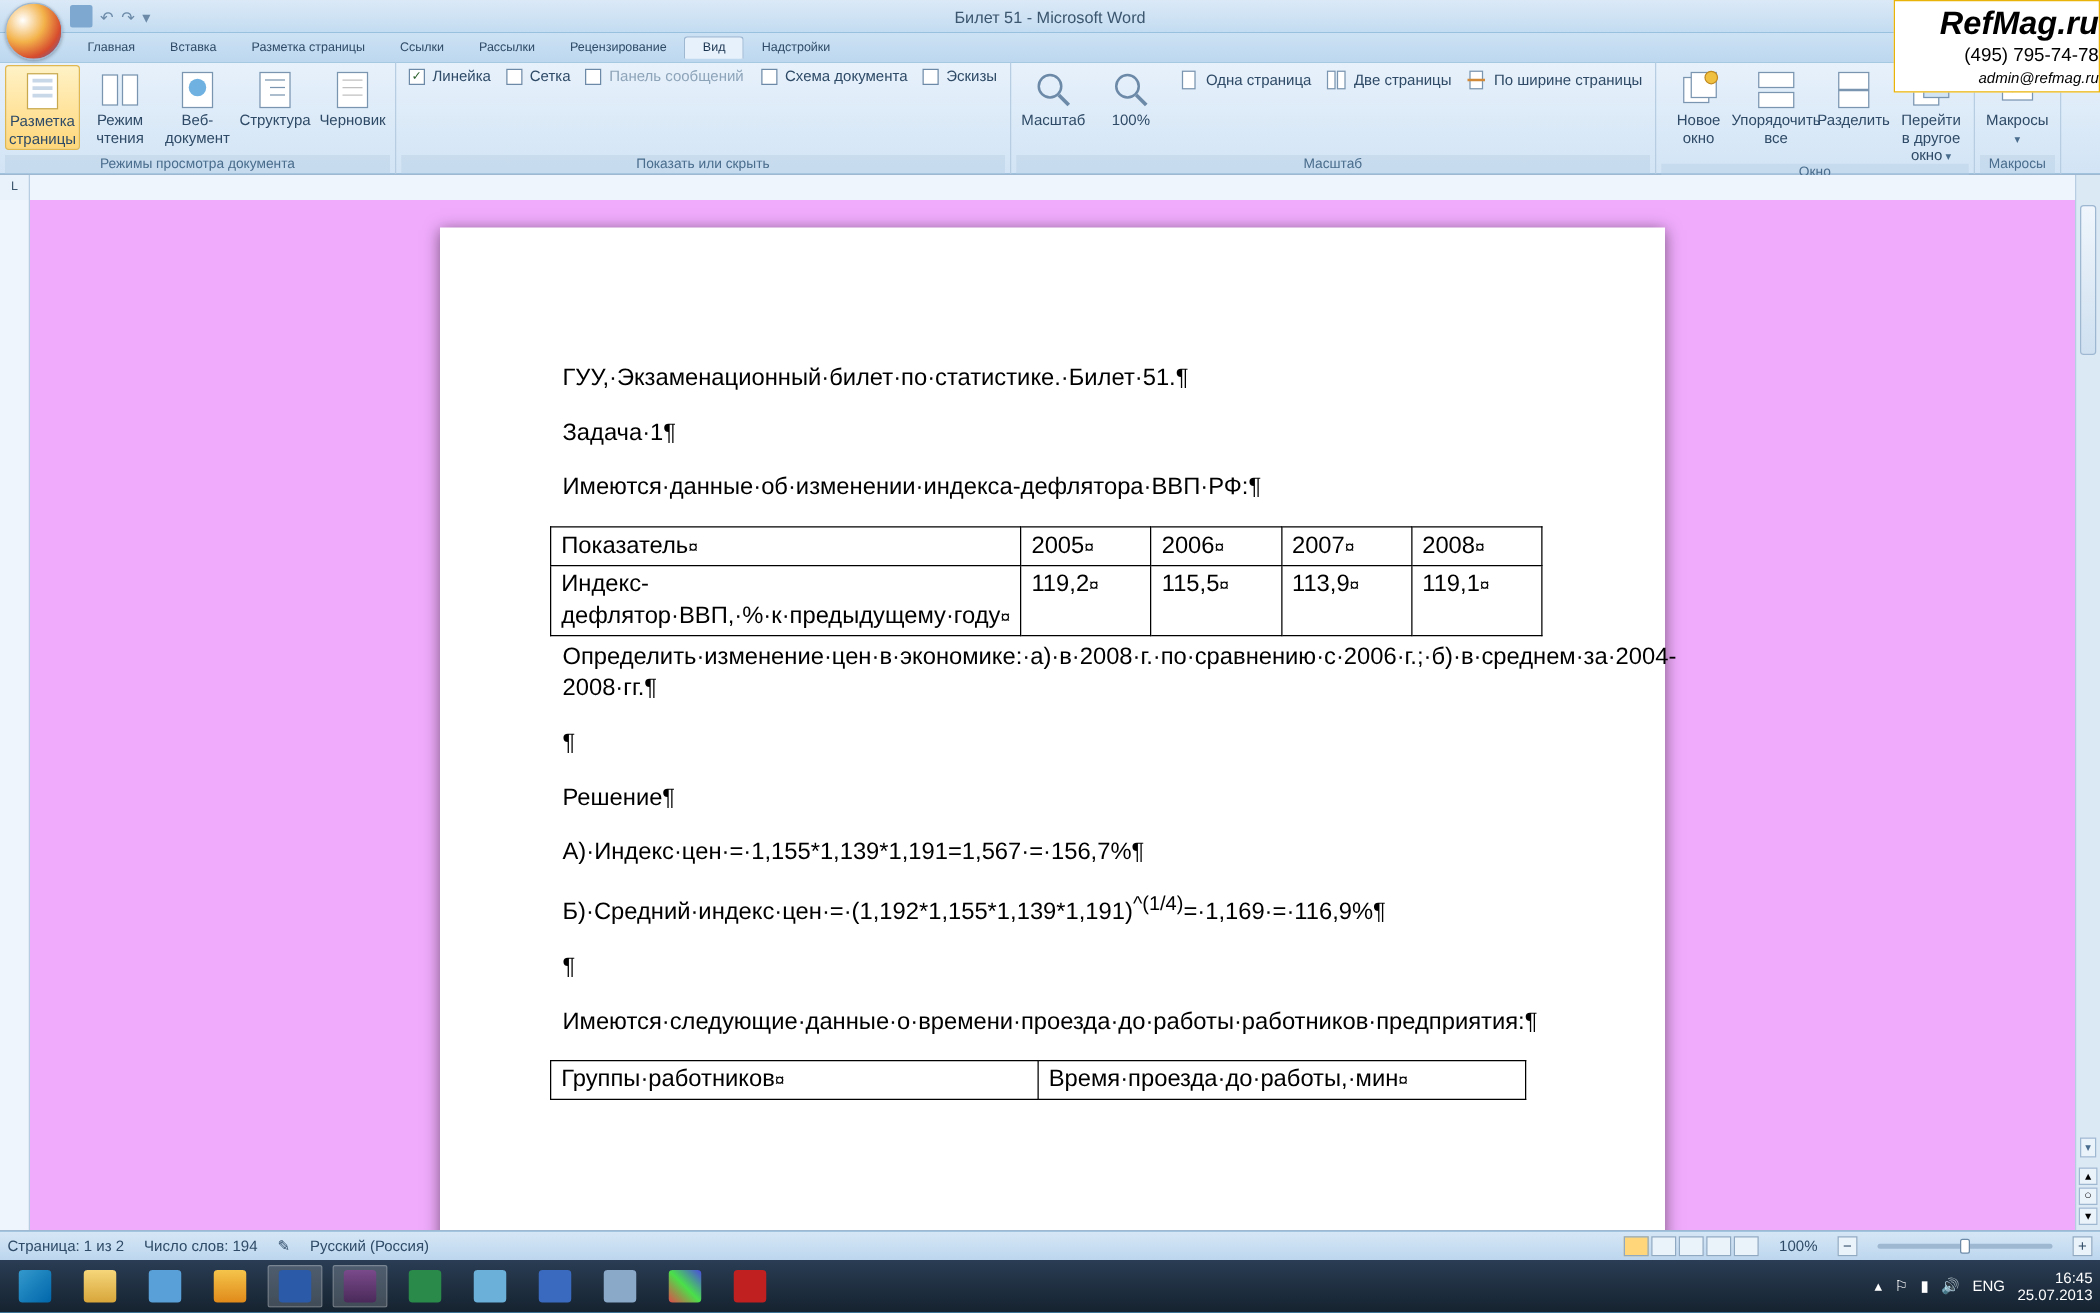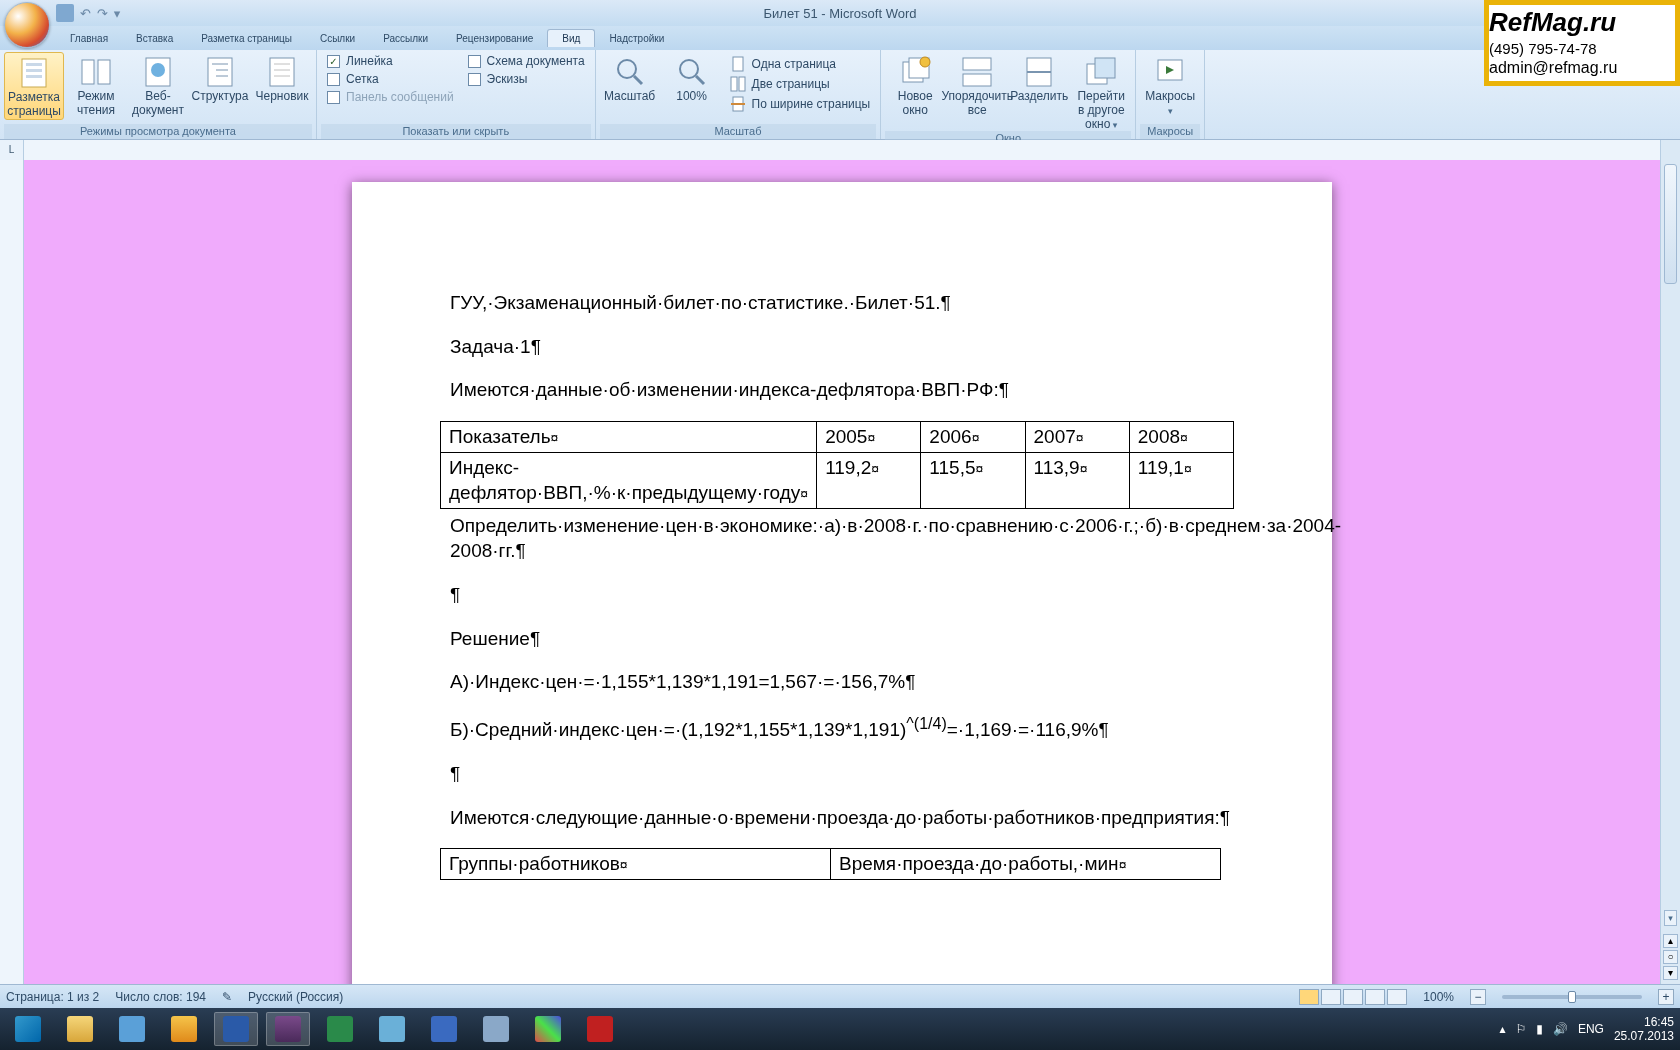--- a/index.html
+++ b/index.html
@@ -23,21 +23,21 @@
 .ribbon { height: 90px; background: linear-gradient(#e7f1fb, #d2e4f5); display: flex; border-bottom: 1px solid #9fb8d2; font-size: 12px; color: #2e4a66; }
 .group { border-right: 1px solid #b6cde2; display: flex; flex-direction: column; padding: 2px 4px 0; }
 .group-body { flex: 1; display: flex; align-items: flex-start; gap: 2px; }
 .group-title { text-align: center; font-size: 11px; color: #4a6d8d; padding: 1px 0 2px; background: rgba(180,205,228,.4); }
 .big-btn { display: flex; flex-direction: column; align-items: center; justify-content: flex-start; width: 60px; padding: 4px 2px 0; text-align: center; line-height: 1.15; gap: 2px; cursor: pointer; border-radius: 3px; }
 .big-btn.sel { background: linear-gradient(#fff2c6,#ffd77a); border: 1px solid #e0b84f; }
 .icon-lg { width: 32px; height: 32px; }
 .chk-row { display: flex; align-items: center; gap: 6px; padding: 2px 6px; white-space: nowrap; }
 .chk { width: 13px; height: 13px; border: 1px solid #6c8aa8; background: #fff; display: inline-flex; align-items: center; justify-content: center; font-size: 10px; color: #2b5f2b; }
 .chk.on::before { content: "✓"; }
-.col { display: flex; flex-direction: column; }
+.col { display: flex; flex-direction: row; }
 .disabled { color: #8ea4b9; }
 .drop::after { content: " ▾"; font-size: 9px; color: #4a6d8d; }
 
 
 .ruler-row { height: 20px; background: #dbe9f5; display: flex; align-items: center; border-bottom: 1px solid #b6cde2; }
 .ruler-corner { width: 24px; height: 20px; border-right: 1px solid #b6cde2; display:flex; align-items:center; justify-content:center; font-size:10px; color:#3b566e; background:#e9f2fb; }
 .ruler { flex: 1; height: 20px; background: #eef5fc; position: relative; font-size: 10px; color: #54708a; overflow:hidden;}
 .vscroll-top { width: 20px; height: 20px; background: #dbe9f5; border-left:1px solid #b6cde2;}
 
 
@@ -71,24 +71,24 @@
 
 
 .taskbar { height: 42px; background: linear-gradient(#2a3d54,#15222f); display: flex; align-items: center; padding: 0 6px; gap: 8px; }
 .tbtn { width: 44px; height: 34px; border-radius: 2px; display:flex; align-items:center; justify-content:center; }
 .tbtn.active { background: rgba(255,255,255,.18); box-shadow: inset 0 0 0 1px rgba(255,255,255,.25);}
 .ticon { width:26px; height:26px; border-radius:3px; }
 .tray { margin-left:auto; display:flex; align-items:center; gap:10px; color:#fff; font-size:12px; }
 .tray .clock{ text-align:right; line-height:1.2; }
 
 
-.watermark { position: absolute; top: 0; right: 0; width: 196px; background: #fff; border: 5px solid #eab308; z-index: 1000; text-align: left; font-family: Georgia, serif; }
+.watermark { position: absolute; top: 0; right: 0; width: 165px; background: #fff; border: 1px solid #eab308; z-index: 1000; text-align: right; font-family: Georgia, serif; }
 .watermark .w1 { font-size: 26px; font-style: italic; font-weight: bold; padding: 2px 0 0;}
 .watermark .w2 { font-size: 15px; padding: 2px 0;}
-.watermark .w3 { font-size: 16px; padding: 0 0 4px;}
+.watermark .w3 { font-size: 12px; padding: 0 0 4px; font-style: italic;}
 
 svg { display:block; }
 </style>
 </head>
 <body>
 
 <div class="window">
   <div class="office-btn"></div>
 
   <div class="titlebar">

